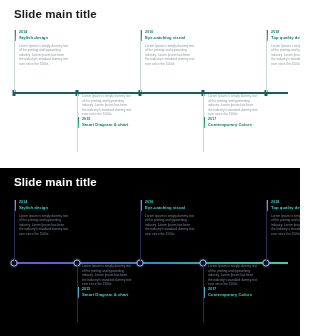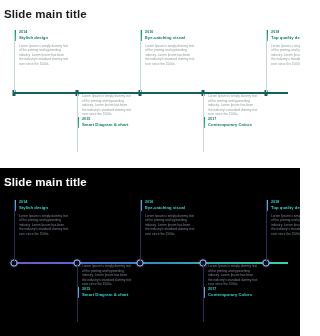--- a/index.html
+++ b/index.html
@@ -19,21 +19,21 @@
     width: 300px;
     height: 168px;
     box-sizing: border-box;
     overflow: hidden;
   }
   .slide-light { background: #ffffff; }
   .slide-dark  { background: #000000; }
 
   .slide-title {
     position: absolute;
-    left: 4px;
+    left: 14px;
     top: 8px;
     font-size: 11.5px;
     font-weight: bold;
     letter-spacing: 0.1px;
     white-space: nowrap;
   }
   .slide-light .slide-title { color: #1b1b1b; }
   .slide-dark  .slide-title { color: #ffffff; }
 
   

